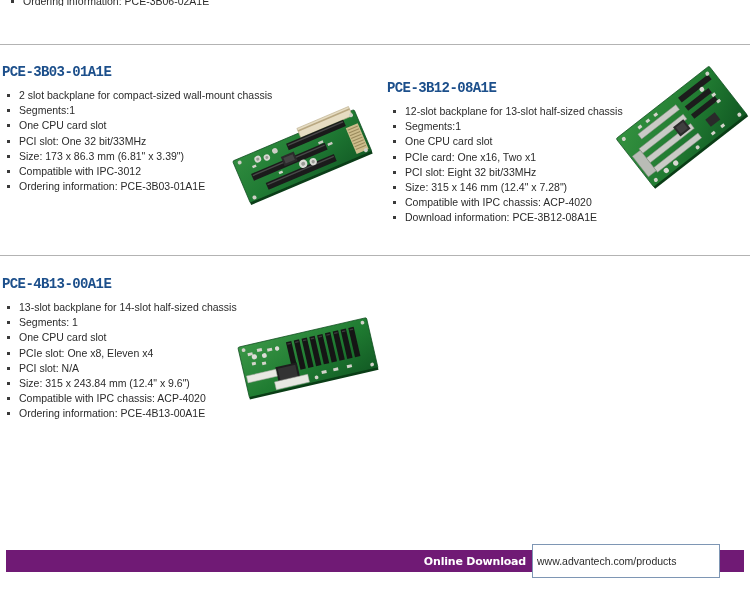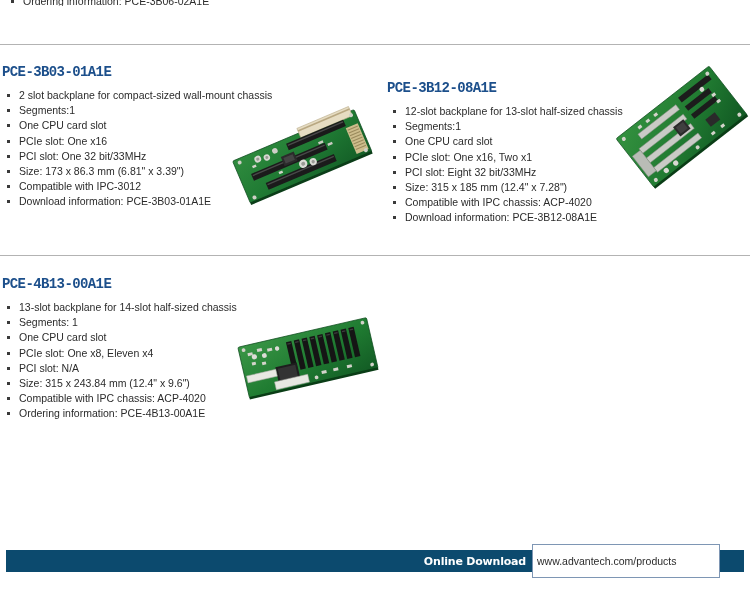--- a/index.html
+++ b/index.html
@@ -117,21 +117,21 @@
 
   .photo svg { display: block; width: 100%; height: 100%; }
 
   
   .footer-bar {
     position: absolute;
     left: 6px;
     top: 550px;
     width: 738px;
     height: 22px;
-    background: #0c4a6e;
+    background: #701a75;
     text-align: center;
   }
   .footer-inner {
     position: absolute;
     right: 24px;
     top: 0;
     height: 22px;
     display: flex;
     align-items: center;
   }
@@ -180,33 +180,30 @@
       <span class="bullet"></span>
       <span>2 slot backplane for compact-sized wall-mount chassis</span></li>
     <li class="spec-item">
       <span class="bullet"></span>
       <span>Segments:1</span></li>
     <li class="spec-item">
       <span class="bullet"></span>
       <span>One CPU card slot</span></li>
     <li class="spec-item">
       <span class="bullet"></span>
-      <span>PCIe slot: One x16</span></li>
-    <li class="spec-item">
-      <span class="bullet"></span>
       <span>PCI slot: One 32 bit/33MHz</span></li>
     <li class="spec-item">
       <span class="bullet"></span>
       <span>Size: 173 x 86.3 mm (6.81" x 3.39")</span></li>
     <li class="spec-item">
       <span class="bullet"></span>
       <span>Compatible with IPC-3012</span></li>
     <li class="spec-item">
       <span class="bullet"></span>
-      <span>Download information: PCE-3B03-01A1E</span></li>
+      <span>Ordering information: PCE-3B03-01A1E</span></li>
   </ul>
 </div>
 
 <div class="photo photo-1">
   <svg viewBox="0 0 158 128" xmlns="http://www.w3.org/2000/svg">
     <defs>
       <linearGradient id="pcb1" x1="0" y1="0" x2="1" y2="1">
         <stop offset="0" stop-color="#2f8b3e"></stop>
         <stop offset="0.5" stop-color="#1f7a33"></stop>
         <stop offset="1" stop-color="#135c26"></stop>
@@ -273,27 +270,27 @@
       <span class="bullet"></span>
       <span>12-slot backplane for 13-slot half-sized chassis</span></li>
     <li class="spec-item">
       <span class="bullet"></span>
       <span>Segments:1</span></li>
     <li class="spec-item">
       <span class="bullet"></span>
       <span>One CPU card slot</span></li>
     <li class="spec-item">
       <span class="bullet"></span>
-      <span>PCIe slot: One x16, Two x1</span></li>
+      <span>PCIe card: One x16, Two x1</span></li>
     <li class="spec-item">
       <span class="bullet"></span>
       <span>PCI slot: Eight 32 bit/33MHz</span></li>
     <li class="spec-item">
       <span class="bullet"></span>
-      <span>Size: 315 x 185 mm (12.4" x 7.28")</span></li>
+      <span>Size: 315 x 146 mm (12.4" x 7.28")</span></li>
     <li class="spec-item">
       <span class="bullet"></span>
       <span>Compatible with IPC chassis: ACP-4020</span></li>
     <li class="spec-item">
       <span class="bullet"></span>
       <span>Download information: PCE-3B12-08A1E</span></li>
   </ul>
 </div>
 
 <div class="photo photo-2">

